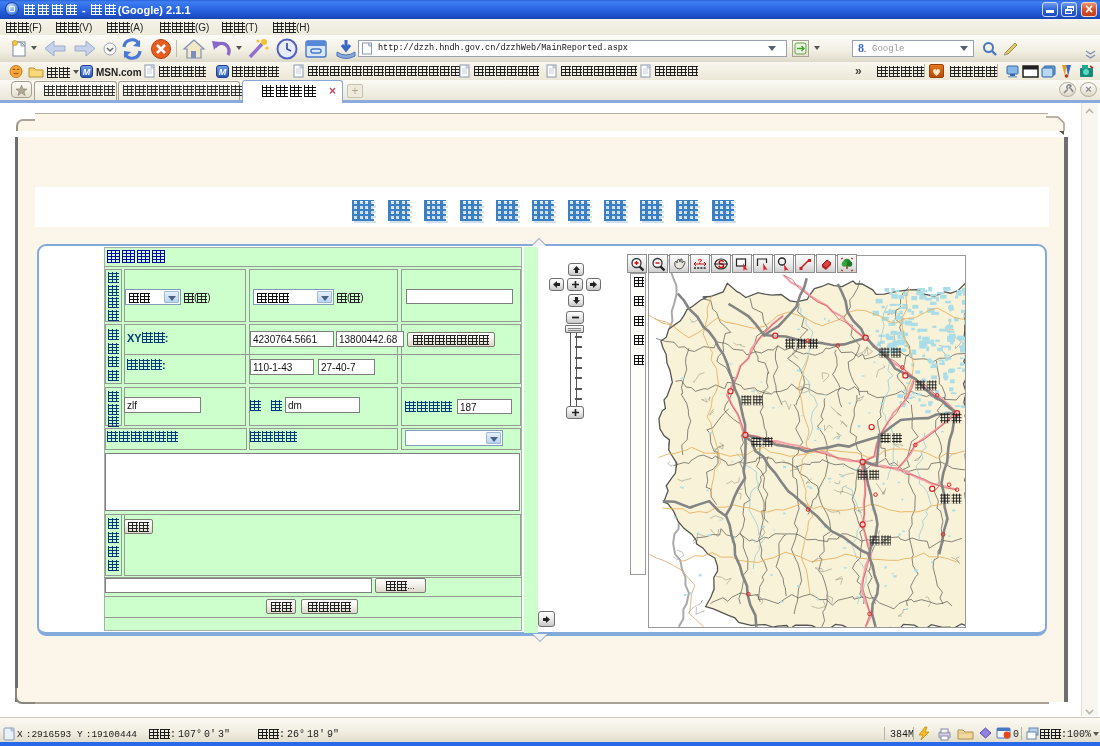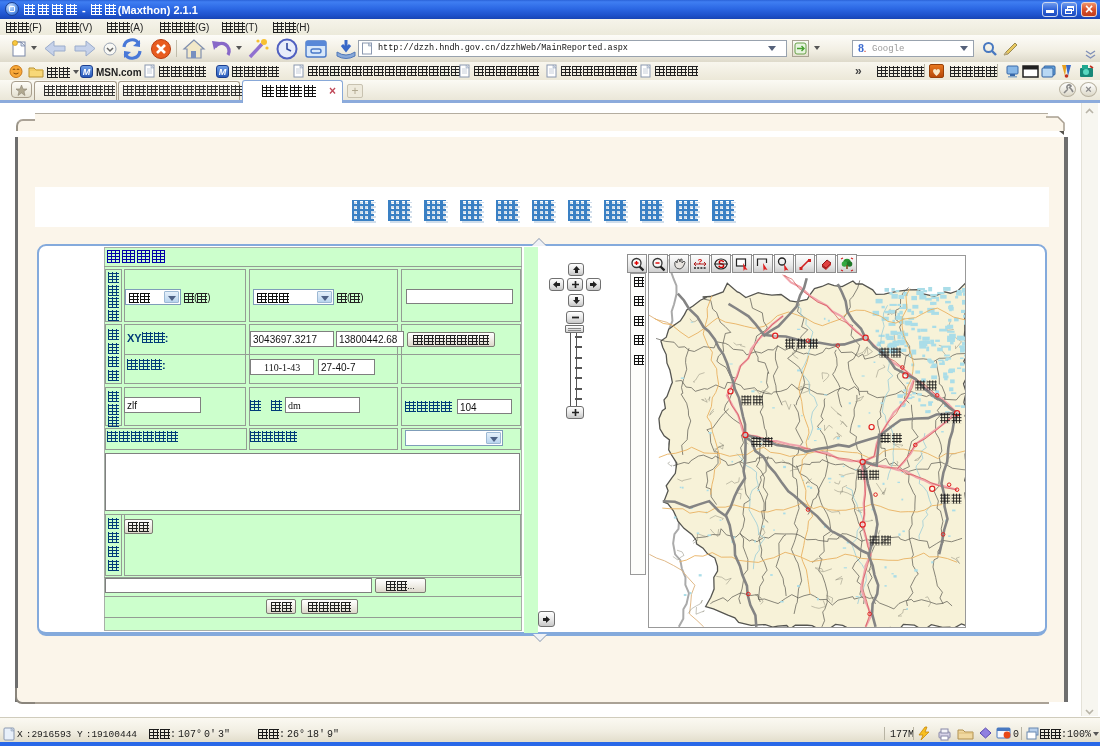--- a/index.html
+++ b/index.html
@@ -20,21 +20,21 @@
 <div style="position:absolute;left:5px;top:2px;width:14px;height:14px;border-radius:50%;background:radial-gradient(circle at 35% 30%,#cfe4ff,#5b93e8 60%,#2a5cc0);border:1px solid #1c3f90"></div>
 <div style="position:absolute;left:9px;top:6px;width:6px;height:6px;border:1.5px solid #fff;border-radius:1px"></div>
 <div style="position:absolute;left:24px;top:3px;height:13px;display:flex;align-items:center;gap:2px">
       <i class="z" style="width:11px;height:11px;margin-right:1px;background-image:repeating-linear-gradient(0deg,#fff 0 1px,transparent 1px 3px),repeating-linear-gradient(90deg,#fff 0 1px,transparent 1px 4px)"></i>
       <i class="z" style="width:11px;height:11px;margin-right:1px;background-image:repeating-linear-gradient(0deg,#fff 0 1px,transparent 1px 3px),repeating-linear-gradient(90deg,#fff 0 1px,transparent 1px 4px)"></i>
       <i class="z" style="width:11px;height:11px;margin-right:1px;background-image:repeating-linear-gradient(0deg,#fff 0 1px,transparent 1px 3px),repeating-linear-gradient(90deg,#fff 0 1px,transparent 1px 4px)"></i>
       <i class="z" style="width:11px;height:11px;margin-right:0px;background-image:repeating-linear-gradient(0deg,#fff 0 1px,transparent 1px 3px),repeating-linear-gradient(90deg,#fff 0 1px,transparent 1px 4px)"></i>
       <span style="color:#fff;font-weight:bold;font-size:11px"> &nbsp;-&nbsp; </span>
       <i class="z" style="width:11px;height:11px;margin-right:1px;background-image:repeating-linear-gradient(0deg,#fff 0 1px,transparent 1px 3px),repeating-linear-gradient(90deg,#fff 0 1px,transparent 1px 4px)"></i>
       <i class="z" style="width:11px;height:11px;margin-right:0px;background-image:repeating-linear-gradient(0deg,#fff 0 1px,transparent 1px 3px),repeating-linear-gradient(90deg,#fff 0 1px,transparent 1px 4px)"></i>
-      <span style="color:#fff;font-weight:bold;font-size:11px;font-family:Liberation Sans">(Maxthon) 2.1.1</span>
+      <span style="color:#fff;font-weight:bold;font-size:11px;font-family:Liberation Sans">(Google) 2.1.1</span>
     </div>
 <div style="position:absolute;left:1042px;top:2px;width:16px;height:15px;border-radius:3px;background:linear-gradient(#6f9bee,#2f63d8 50%,#1d4cc0);border:1px solid #cdd8f0">
       <div style="position:absolute;left:3px;bottom:3px;width:8px;height:3px;background:#fff"></div>
     </div>
 <div style="position:absolute;left:1061px;top:2px;width:16px;height:15px;border-radius:3px;background:linear-gradient(#6f9bee,#2f63d8 50%,#1d4cc0);border:1px solid #cdd8f0">
       <div style="position:absolute;left:5px;top:3px;width:7px;height:5px;border:1px solid #fff;border-top-width:2px"></div>
       <div style="position:absolute;left:3px;top:6px;width:7px;height:5px;border:1px solid #fff;border-top-width:2px;background:#3567d8"></div>
     </div>
 <div style="position:absolute;left:1081px;top:2px;width:16px;height:15px;border-radius:3px;background:linear-gradient(#f0946a,#d9512b 50%,#c03d1d);border:1px solid #f0d8cc;color:#fff;font-weight:bold;font-size:14px;text-align:center;line-height:13px">×</div>
 <div style="position:absolute;left:0;top:19px;width:1100px;height:16px;background:linear-gradient(#f6f4ea,#eceadb)"></div>
@@ -356,56 +356,56 @@
       <span>)</span>
     </div>
 <div class="inp a" style="left:406px;top:289px;width:107px;height:15px"></div>
 <div style="position:absolute;left:127px;top:331px;height:13px;display:flex;align-items:center">
       <span style="font-size:11px;font-weight:bold;color:#003a78">XY</span>
       <i class="z" style="width:11px;height:11px;margin-right:1px;background-image:repeating-linear-gradient(0deg,#003a78 0 1px,transparent 1px 3px),repeating-linear-gradient(90deg,#003a78 0 1px,transparent 1px 4px)"></i>
       <i class="z" style="width:11px;height:11px;margin-right:0px;background-image:repeating-linear-gradient(0deg,#003a78 0 1px,transparent 1px 3px),repeating-linear-gradient(90deg,#003a78 0 1px,transparent 1px 4px)"></i>
       <span style="font-size:11px;font-weight:bold;color:#003a78">:</span>
     </div>
 <div class="inp a" style="left:250px;top:331px;width:84px;height:16px">
-      <span style="position:absolute;left:2px;top:2px;font-size:10px;color:#111;font-family:'Liberation Sans'">3043697.3217</span>
+      <span style="position:absolute;left:2px;top:2px;font-size:10px;color:#111;font-family:'Liberation Sans'">4230764.5661</span>
     </div>
 <div class="inp a" style="left:336px;top:331px;width:68px;height:16px">
       <span style="position:absolute;left:2px;top:2px;font-size:10px;color:#111;font-family:'Liberation Sans'">13800442.68</span>
     </div>
 <div class="xpb a" style="left:407px;top:332px;width:88px;height:15px;display:flex;align-items:center;justify-content:center">
       <i class="z" style="width:10px;height:10px;margin-right:1px;background-image:repeating-linear-gradient(0deg,#222 0 1px,transparent 1px 3px),repeating-linear-gradient(90deg,#222 0 1px,transparent 1px 4px)"></i>
       <i class="z" style="width:10px;height:10px;margin-right:1px;background-image:repeating-linear-gradient(0deg,#222 0 1px,transparent 1px 3px),repeating-linear-gradient(90deg,#222 0 1px,transparent 1px 4px)"></i>
       <i class="z" style="width:10px;height:10px;margin-right:1px;background-image:repeating-linear-gradient(0deg,#222 0 1px,transparent 1px 3px),repeating-linear-gradient(90deg,#222 0 1px,transparent 1px 4px)"></i>
       <i class="z" style="width:10px;height:10px;margin-right:1px;background-image:repeating-linear-gradient(0deg,#222 0 1px,transparent 1px 3px),repeating-linear-gradient(90deg,#222 0 1px,transparent 1px 4px)"></i>
       <i class="z" style="width:10px;height:10px;margin-right:1px;background-image:repeating-linear-gradient(0deg,#222 0 1px,transparent 1px 3px),repeating-linear-gradient(90deg,#222 0 1px,transparent 1px 4px)"></i>
       <i class="z" style="width:10px;height:10px;margin-right:1px;background-image:repeating-linear-gradient(0deg,#222 0 1px,transparent 1px 3px),repeating-linear-gradient(90deg,#222 0 1px,transparent 1px 4px)"></i>
       <i class="z" style="width:10px;height:10px;margin-right:0px;background-image:repeating-linear-gradient(0deg,#222 0 1px,transparent 1px 3px),repeating-linear-gradient(90deg,#222 0 1px,transparent 1px 4px)"></i>
     </div>
 <div style="position:absolute;left:127px;top:358px;height:13px;display:flex;align-items:center">
       <i class="z" style="width:11px;height:11px;margin-right:1px;background-image:repeating-linear-gradient(0deg,#003a78 0 1px,transparent 1px 3px),repeating-linear-gradient(90deg,#003a78 0 1px,transparent 1px 4px)"></i>
       <i class="z" style="width:11px;height:11px;margin-right:1px;background-image:repeating-linear-gradient(0deg,#003a78 0 1px,transparent 1px 3px),repeating-linear-gradient(90deg,#003a78 0 1px,transparent 1px 4px)"></i>
       <i class="z" style="width:11px;height:11px;margin-right:0px;background-image:repeating-linear-gradient(0deg,#003a78 0 1px,transparent 1px 3px),repeating-linear-gradient(90deg,#003a78 0 1px,transparent 1px 4px)"></i>
       <span style="font-size:11px;font-weight:bold;color:#003a78">:</span>
     </div>
 <div class="inp a" style="left:250px;top:359px;width:64px;height:16px">
-      <span style="position:absolute;left:13px;top:2px;font-size:10px;color:#111;font-family:Liberation Serif, serif">110-1-43</span>
+      <span style="position:absolute;left:2px;top:2px;font-size:10px;color:#111;font-family:Liberation Sans, sans-serif">110-1-43</span>
     </div>
 <div class="inp a" style="left:318px;top:359px;width:57px;height:16px">
       <span style="position:absolute;left:2px;top:2px;font-size:10px;color:#111;font-family:'Liberation Sans'">27-40-7</span>
     </div>
 <div class="inp a" style="left:124px;top:397px;width:77px;height:16px">
       <span style="position:absolute;left:2px;top:2px;font-size:10px;color:#111;font-family:'Liberation Sans'">zlf</span>
     </div>
 <div style="position:absolute;left:250px;top:400px"><i class="z" style="width:11px;height:11px;margin-right:10px;background-image:repeating-linear-gradient(0deg,#003a78 0 1px,transparent 1px 3px),repeating-linear-gradient(90deg,#003a78 0 1px,transparent 1px 4px)"></i><i class="z" style="width:11px;height:11px;margin-right:0px;background-image:repeating-linear-gradient(0deg,#003a78 0 1px,transparent 1px 3px),repeating-linear-gradient(90deg,#003a78 0 1px,transparent 1px 4px)"></i></div>
 <div class="inp a" style="left:285px;top:397px;width:75px;height:16px">
-      <span style="position:absolute;left:2px;top:2px;font-size:10px;color:#111;font-family:Liberation Serif, serif">dm</span>
+      <span style="position:absolute;left:2px;top:2px;font-size:10px;color:#111;font-family:Liberation Sans, sans-serif">dm</span>
     </div>
 <div style="position:absolute;left:405px;top:401px"><i class="z" style="width:11px;height:11px;margin-right:1px;background-image:repeating-linear-gradient(0deg,#003a78 0 1px,transparent 1px 3px),repeating-linear-gradient(90deg,#003a78 0 1px,transparent 1px 4px)"></i><i class="z" style="width:11px;height:11px;margin-right:1px;background-image:repeating-linear-gradient(0deg,#003a78 0 1px,transparent 1px 3px),repeating-linear-gradient(90deg,#003a78 0 1px,transparent 1px 4px)"></i><i class="z" style="width:11px;height:11px;margin-right:1px;background-image:repeating-linear-gradient(0deg,#003a78 0 1px,transparent 1px 3px),repeating-linear-gradient(90deg,#003a78 0 1px,transparent 1px 4px)"></i><i class="z" style="width:11px;height:11px;margin-right:0px;background-image:repeating-linear-gradient(0deg,#003a78 0 1px,transparent 1px 3px),repeating-linear-gradient(90deg,#003a78 0 1px,transparent 1px 4px)"></i></div>
 <div class="inp a" style="left:457px;top:399px;width:55px;height:15px">
-      <span style="position:absolute;left:2px;top:2px;font-size:10px;color:#111;font-family:'Liberation Sans'">104</span>
+      <span style="position:absolute;left:2px;top:2px;font-size:10px;color:#111;font-family:'Liberation Sans'">187</span>
     </div>
 <div style="position:absolute;left:107px;top:431px"><i class="z" style="width:11px;height:11px;margin-right:1px;background-image:repeating-linear-gradient(0deg,#003a78 0 1px,transparent 1px 3px),repeating-linear-gradient(90deg,#003a78 0 1px,transparent 1px 4px)"></i><i class="z" style="width:11px;height:11px;margin-right:1px;background-image:repeating-linear-gradient(0deg,#003a78 0 1px,transparent 1px 3px),repeating-linear-gradient(90deg,#003a78 0 1px,transparent 1px 4px)"></i><i class="z" style="width:11px;height:11px;margin-right:1px;background-image:repeating-linear-gradient(0deg,#003a78 0 1px,transparent 1px 3px),repeating-linear-gradient(90deg,#003a78 0 1px,transparent 1px 4px)"></i><i class="z" style="width:11px;height:11px;margin-right:1px;background-image:repeating-linear-gradient(0deg,#003a78 0 1px,transparent 1px 3px),repeating-linear-gradient(90deg,#003a78 0 1px,transparent 1px 4px)"></i><i class="z" style="width:11px;height:11px;margin-right:1px;background-image:repeating-linear-gradient(0deg,#003a78 0 1px,transparent 1px 3px),repeating-linear-gradient(90deg,#003a78 0 1px,transparent 1px 4px)"></i><i class="z" style="width:11px;height:11px;margin-right:0px;background-image:repeating-linear-gradient(0deg,#003a78 0 1px,transparent 1px 3px),repeating-linear-gradient(90deg,#003a78 0 1px,transparent 1px 4px)"></i></div>
 <div style="position:absolute;left:250px;top:431px"><i class="z" style="width:11px;height:11px;margin-right:1px;background-image:repeating-linear-gradient(0deg,#003a78 0 1px,transparent 1px 3px),repeating-linear-gradient(90deg,#003a78 0 1px,transparent 1px 4px)"></i><i class="z" style="width:11px;height:11px;margin-right:1px;background-image:repeating-linear-gradient(0deg,#003a78 0 1px,transparent 1px 3px),repeating-linear-gradient(90deg,#003a78 0 1px,transparent 1px 4px)"></i><i class="z" style="width:11px;height:11px;margin-right:1px;background-image:repeating-linear-gradient(0deg,#003a78 0 1px,transparent 1px 3px),repeating-linear-gradient(90deg,#003a78 0 1px,transparent 1px 4px)"></i><i class="z" style="width:11px;height:11px;margin-right:0px;background-image:repeating-linear-gradient(0deg,#003a78 0 1px,transparent 1px 3px),repeating-linear-gradient(90deg,#003a78 0 1px,transparent 1px 4px)"></i></div>
 <div class="sel a" style="left:405px;top:430px;width:98px;height:16px">
       <span class="ar"></span>
     </div>
 <div style="position:absolute;left:105px;top:453px;width:415px;height:58px;background:#fff;border:1px solid #808080"></div>
 <div class="xpb a" style="left:124px;top:519px;width:29px;height:15px;display:flex;align-items:center;justify-content:center">
       <i class="z" style="width:10px;height:10px;margin-right:1px;background-image:repeating-linear-gradient(0deg,#222 0 1px,transparent 1px 3px),repeating-linear-gradient(90deg,#222 0 1px,transparent 1px 4px)"></i>
       <i class="z" style="width:10px;height:10px;margin-right:0px;background-image:repeating-linear-gradient(0deg,#222 0 1px,transparent 1px 3px),repeating-linear-gradient(90deg,#222 0 1px,transparent 1px 4px)"></i>
@@ -1025,21 +1025,21 @@
       <i class="z" style="width:10px;height:10px;margin-right:1px;background-image:repeating-linear-gradient(0deg,#1a1a1a 0 1px,transparent 1px 3px),repeating-linear-gradient(90deg,#1a1a1a 0 1px,transparent 1px 4px)"></i>
       <i class="z" style="width:10px;height:10px;margin-right:0px;background-image:repeating-linear-gradient(0deg,#1a1a1a 0 1px,transparent 1px 3px),repeating-linear-gradient(90deg,#1a1a1a 0 1px,transparent 1px 4px)"></i>
       <span>: 107° 0' 3"</span>
     </div>
 <div style="position:absolute;left:258px;top:728px;height:12px;display:flex;align-items:center;font-family:'Liberation Mono',monospace;font-size:10px;color:#1a1a1a">
       <i class="z" style="width:10px;height:10px;margin-right:1px;background-image:repeating-linear-gradient(0deg,#1a1a1a 0 1px,transparent 1px 3px),repeating-linear-gradient(90deg,#1a1a1a 0 1px,transparent 1px 4px)"></i>
       <i class="z" style="width:10px;height:10px;margin-right:0px;background-image:repeating-linear-gradient(0deg,#1a1a1a 0 1px,transparent 1px 3px),repeating-linear-gradient(90deg,#1a1a1a 0 1px,transparent 1px 4px)"></i>
       <span>: 26° 18' 9"</span>
     </div>
 <div style="position:absolute;left:884px;top:727px;width:1px;height:13px;background:#b8b4a4"></div>
-<div style="position:absolute;left:890px;top:729px;font-family:'Liberation Mono',monospace;font-size:10px;color:#1a1a1a">177M</div>
+<div style="position:absolute;left:890px;top:729px;font-family:'Liberation Mono',monospace;font-size:10px;color:#1a1a1a">384M</div>
 <div style="position:absolute;left:913px;top:727px;width:1px;height:13px;background:#b8b4a4"></div>
 <svg class="a" style="left:916px;top:726px" width="16" height="15" viewBox="0 0 16 15">
       <path d="M9 1 L3 9 L7 9 L5 14 L13 6 L9 6 L11 1 Z" fill="#f8c020" stroke="#c88808" stroke-width=".8"></path>
     </svg>
 <svg class="a" style="left:937px;top:727px" width="16" height="14" viewBox="0 0 16 14">
       <rect x="2" y="5" width="11" height="6" rx="1" fill="#d8d4e8" stroke="#8888a8"></rect>
       <rect x="4" y="2" width="7" height="4" fill="#f4f4f8" stroke="#8888a8"></rect>
       <rect x="4" y="9" width="7" height="4" fill="#fff" stroke="#8888a8"></rect>
     </svg>
 <svg class="a" style="left:957px;top:727px" width="17" height="13" viewBox="0 0 17 13">

